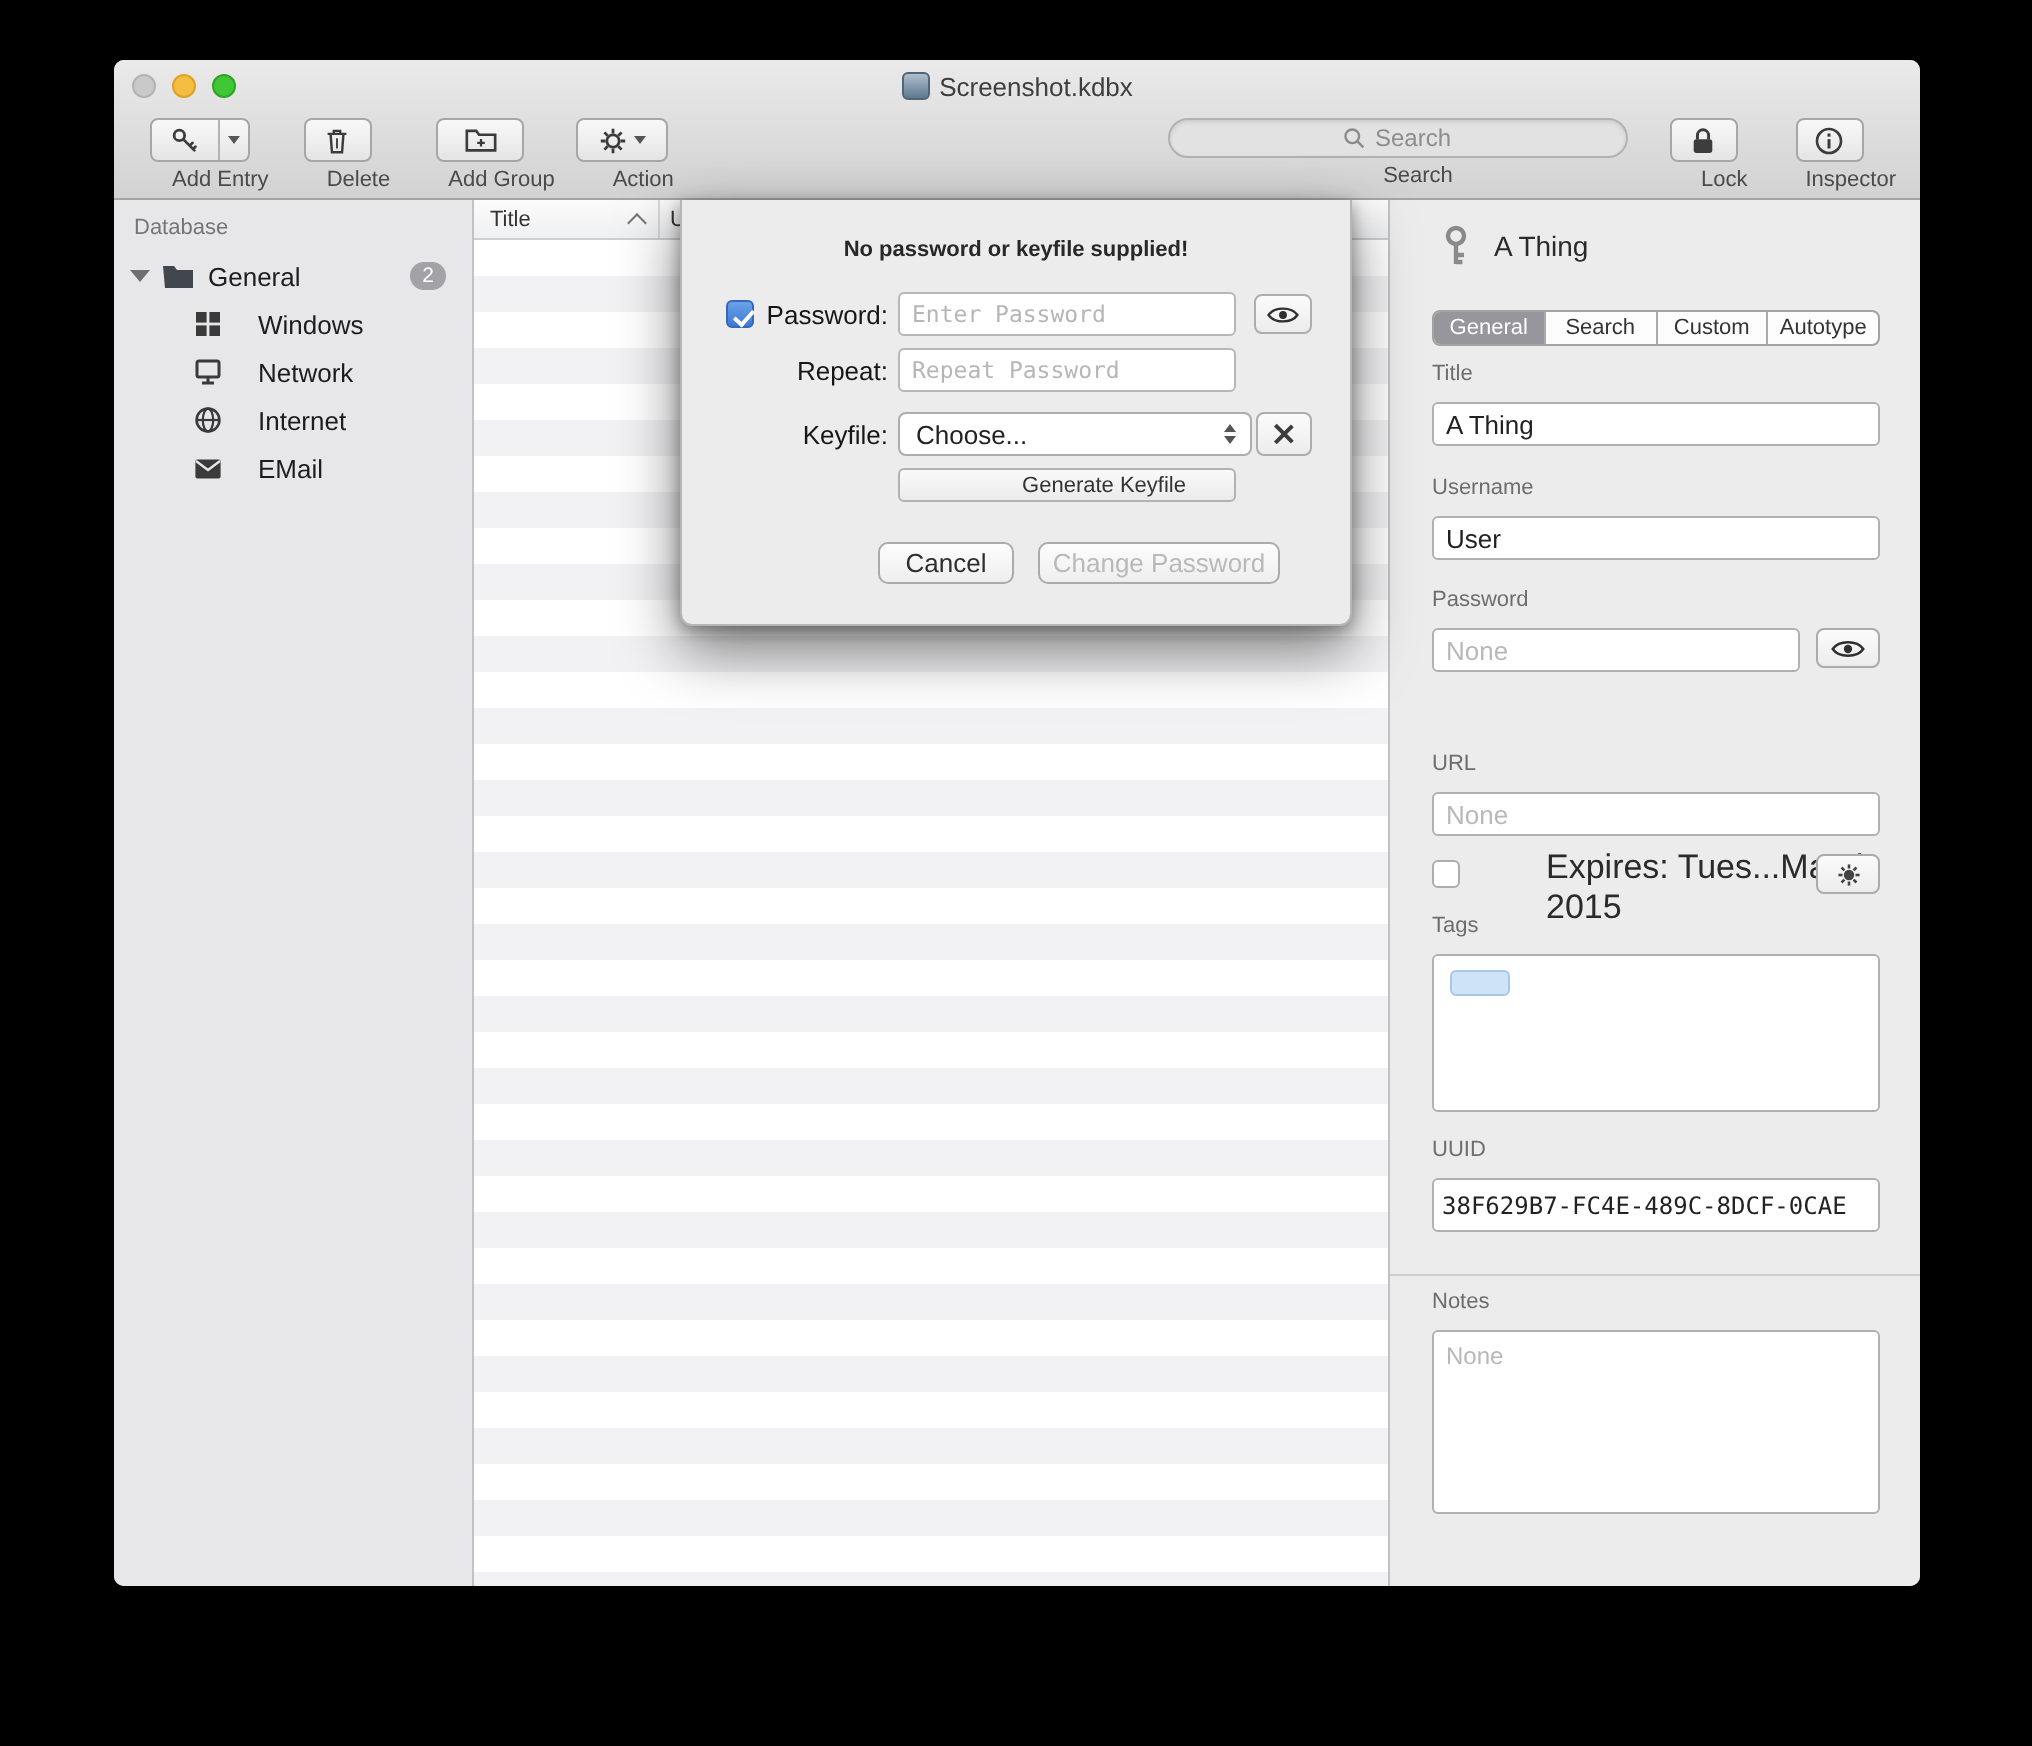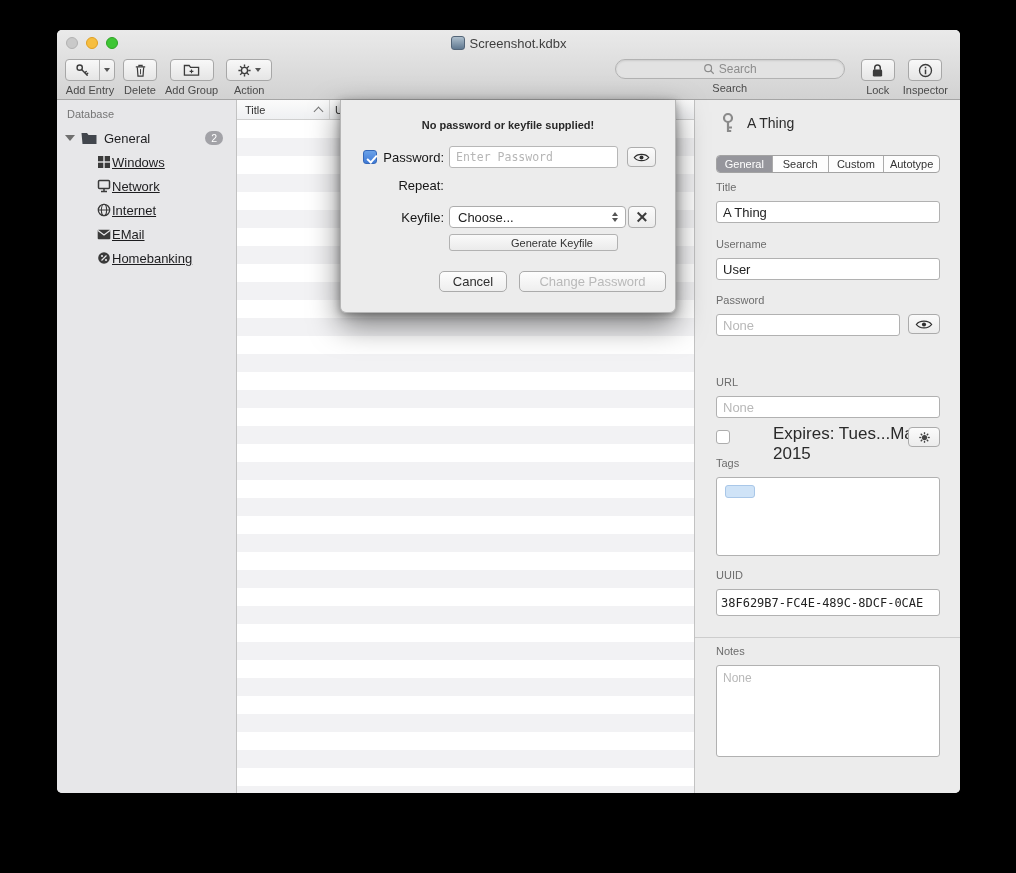--- a/index.html
+++ b/index.html
@@ -24,21 +24,21 @@
                 gap:5px; font-size:13px; color:#3e3e3e; }
   .app-icon { width:14px; height:14px; border-radius:3px;
               background:linear-gradient(#aebfcd,#5f7890); border:1px solid #536578; }
 
   .toolbar { position:absolute; top:26px; left:0; right:0; height:44px;
              display:flex; align-items:flex-start; padding:3px 12px 0 8px; }
   .tb-item { display:flex; flex-direction:column; align-items:center; margin-right:8px; }
   .tb-btn { height:22px; border:1px solid #a7a7a7; border-radius:4px;
             background:linear-gradient(#f8f8f8,#e5e5e5);
             display:flex; align-items:center; justify-content:center; }
-  .tb-label { font-size:11px; color:#4a4a4a; margin-top:3px; white-space:nowrap; }
+  .tb-label { font-size:11px; color:#4a4a4a; margin-top:3px; white-space:nowrap;margin-left:21px; }
   .seg-main { width:33px; height:100%; display:flex; align-items:center; justify-content:center; }
   .seg-arrow { width:15px; height:100%; display:flex; align-items:center; justify-content:center;
                border-left:1px solid #b3b3b3; }
   .w34 { width:34px; } .w44 { width:44px; } .w46 { width:46px; gap:3px; }
   .tri-dn-sm { width:0; height:0; border-left:3.5px solid transparent; border-right:3.5px solid transparent;
                border-top:4.5px solid #555; }
 
   .tb-search { margin-left:auto; display:flex; flex-direction:column; align-items:center; margin-right:16px; }
   .search-field { width:230px; height:20px; border:1px solid #b2b2b2; border-radius:11px;
                   background:#e2e2e2; box-shadow:inset 0 1px 2px rgba(0,0,0,.10);
@@ -53,21 +53,21 @@
   .sb-tree { position:absolute; top:26px; left:0; right:0; }
   .sb-row { height:24px; display:flex; align-items:center; font-size:13px; color:#1d1d1f; }
   .disclosure { width:0; height:0; border-left:5px solid transparent; border-right:5px solid transparent;
                 border-top:6px solid #6f6f6f; margin-left:8px; }
   .sb-root-icon { margin-left:6px; display:flex; }
   .sb-root-label { margin-left:7px; }
   .badge { margin-left:auto; margin-right:13px; background:#a2a2a7; color:#fff; font-size:10.5px;
            border-radius:9px; padding:1px 6px; line-height:12px; }
   .sb-item { padding-left:39px; }
   .sb-item .icon { display:flex; width:16px; justify-content:center; }
-  .sb-item span.lbl { margin-left:0;text-decoration:underline; }
+  .sb-item span.lbl { margin-left:17px; }
 
   .entrylist { width:458px; background:#fff; border-right:1px solid #c2c2c2; position:relative; }
   .list-header { position:relative; height:20px; border-bottom:1px solid #cfcfcf;
                  background:linear-gradient(#fbfbfb,#eff0f2); font-size:11px; color:#333; }
   .col-title { position:absolute; left:8px; top:4px; }
   .sort-chevron { position:absolute; left:78px; top:8px; width:7px; height:7px;
                   border-left:1.5px solid #777; border-top:1.5px solid #777; transform:rotate(45deg); }
   .col-div { position:absolute; left:92px; top:0; bottom:0; width:1px; background:#d8d8d8; }
   .col-user { position:absolute; left:98px; top:4px; }
   .rows { position:absolute; top:20px; left:0; right:0; bottom:0;
@@ -137,21 +137,21 @@
   .x-icon::before, .x-icon::after { content:""; position:absolute; left:5.2px; top:0; width:1.5px;
            height:12px; background:#3c3c3c; }
   .x-icon::before { transform:rotate(45deg); } .x-icon::after { transform:rotate(-45deg); }
   .gen-keyfile { position:absolute; left:108px; top:134px; width:169px; height:17px;
                  border:1px solid #b2b2b2; border-radius:3px; background:linear-gradient(#fafafa,#ebebeb);
                  display:flex; align-items:center; justify-content:center; font-size:11px; color:#333;padding-left:37px; }
   .dlg-btn { position:absolute; top:171px; height:21px; border:1px solid #ababab; border-radius:5px;
              background:linear-gradient(#fdfdfd,#eeeeee); display:flex; align-items:center;
              justify-content:center; font-size:13px; color:#2e2e2e; }
   .dlg-btn.cancel { left:98px; width:68px; }
-  .dlg-btn.disabled { left:178px; width:147px; color:#b9b9b9; }
+  .dlg-btn.disabled { left:178px; width:121px; color:#b9b9b9; }
 
   svg { display:block; }
 </style>
 </head>
 <body>
 
 <div class="screen">
   <div class="window">
 
     <div class="chrome">
@@ -319,31 +319,20 @@
             <span class="lbl">Internet</span>
           </div>
           <div class="sb-row sb-item">
             <span class="icon">
               <svg width="14" height="11" viewBox="0 0 14 11">
                   <rect x="0.7" y="0.7" width="12.6" height="9.6" rx="1" fill="#3a3a3a"></rect>
                   <path d="M1 1.5 L7 6 L13 1.5" fill="none" stroke="#e7e7e9" stroke-width="1.2"></path>
                 </svg>
             </span>
             <span class="lbl">EMail</span>
-          </div>
-          <div class="sb-row sb-item">
-            <span class="icon">
-              <svg width="14" height="14" viewBox="0 0 14 14">
-                  <circle cx="7" cy="7" r="5.8" fill="#3a3a3a"></circle>
-                  <line x1="4.5" y1="9.5" x2="9.5" y2="4.5" stroke="#e7e7e9" stroke-width="1.2"></line>
-                  <circle cx="5" cy="5" r="1.1" fill="#e7e7e9"></circle>
-                  <circle cx="9" cy="9" r="1.1" fill="#e7e7e9"></circle>
-                </svg>
-            </span>
-            <span class="lbl">Homebanking</span>
           </div>
         </div>
       </div>
 
       <div class="entrylist">
         <div class="list-header">
           <span class="col-title">Title</span>
           <span class="sort-chevron"></span>
           <span class="col-div"></span>
           <span class="col-user">U</span>
@@ -434,20 +423,21 @@
       <span class="sh-pill" style="left:286px; top:47px;">
         <span>
           <svg width="17" height="11" viewBox="0 0 20 12">
               <path d="M1.5 6 C5 1 15 1 18.5 6 C15 11 5 11 1.5 6 Z" fill="none" stroke="#2f2f2f" stroke-width="1.4"></path>
               <circle cx="10" cy="6" r="2.3" fill="#2f2f2f"></circle>
             </svg>
         </span>
       </span>
 
       <span class="sh-label" style="left:22px; top:78px; width:81px;">Repeat:</span>
+      <input class="sh-field" style="top: 74px;" placeholder="Repeat Password">
 
       <span class="sh-label" style="left:22px; top:110px; width:81px;">Keyfile:</span>
       <div class="dropdown">
         <span>Choose...</span>
         <span class="stepper">
           <span class="tri-up"></span>
             <span class="tri-dn"></span>
         </span>
       </div>
       <span class="x-btn">

